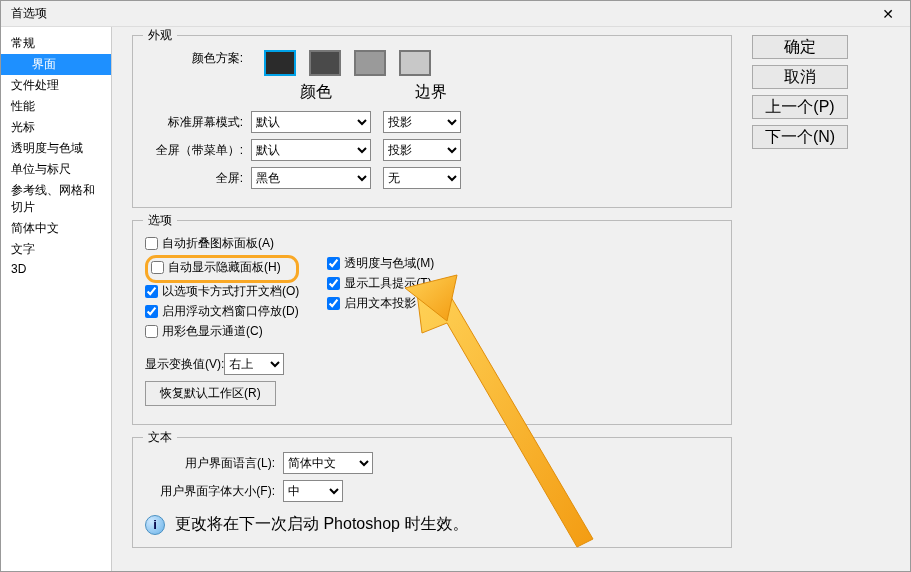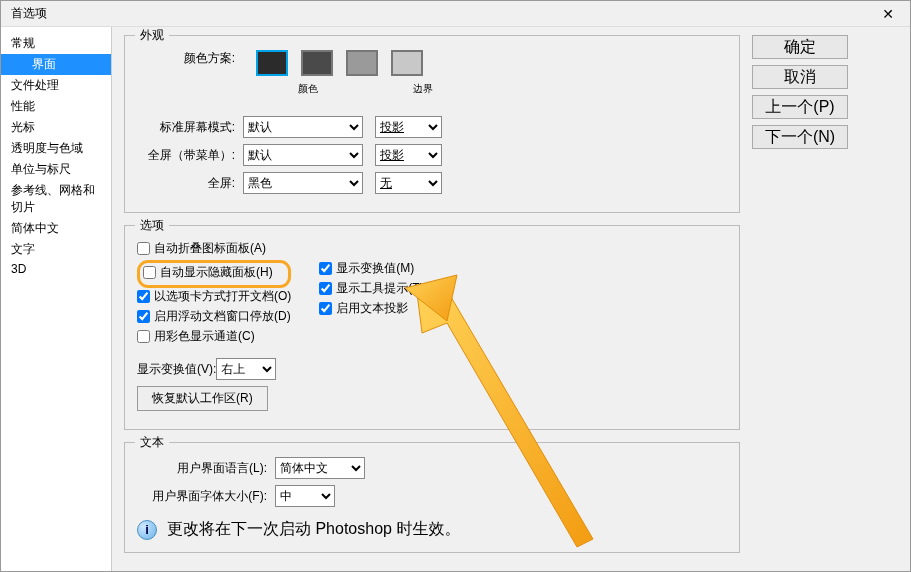--- a/index.html
+++ b/index.html
@@ -5,38 +5,38 @@
 * { box-sizing: border-box; margin: 0; padding: 0; font-family: "Microsoft YaHei", "SimSun", sans-serif; }
 body { background: #f0f0f0; width: 911px; height: 572px; overflow: hidden; position: relative; }
 .window { width: 911px; height: 572px; background: #f0f0f0; border: 1px solid #999; position: relative; }
 .titlebar { height: 26px; display: flex; align-items: center; justify-content: space-between; padding: 0 6px; font-size: 12px; border-bottom: 1px solid #ddd; }
 .titlebar .title { padding-left: 4px; }
 .titlebar .close { width: 32px; text-align: center; font-size: 14px; cursor: pointer; }
 .content { display: flex; height: calc(100% - 26px); }
 .sidebar { width: 111px; border-right: 1px solid #ccc; background: #fff; padding-top: 6px; }
 .sidebar-item { padding: 2px 10px; font-size: 12px; cursor: pointer; }
 .sidebar-item.selected { background: #1e90ff; color: #fff; padding-left: 31px; }
-.main { flex: 1; padding: 8px 12px; position: relative; max-width: 640px; }
+.main { flex: 1; padding: 8px 20px; position: relative; max-width: 640px; }
 .rightpanel { width: 110px; padding: 8px 8px 0 0; }
 .rightpanel button { display: block; width: 96px; height: 24px; margin-bottom: 6px; font-size: 16px; background: #e8e8e8; border: 1px solid #aaa; cursor: pointer; }
 
 .group { border: 1px solid #bbb; margin-bottom: 12px; position: relative; padding: 14px 12px 12px 12px; }
 .group-title { position: absolute; top: -9px; left: 10px; background: #f0f0f0; padding: 0 5px; font-size: 12px; }
 .row { display: flex; align-items: center; margin-bottom: 6px; font-size: 12px; }
 .label-right { width: 98px; text-align: right; margin-right: 8px; }
 .swatch-row { display: flex; align-items: flex-start; gap: 13px; }
 .swatch { width: 32px; height: 26px; border: 2px solid #777; display:inline-block; }
 .swatch.selected { border: 2px solid #00a2e8; }
-.header-row { display: flex; font-size: 10px; margin-bottom: 20px; }
+.header-row { display: flex; font-size: 16px; margin-bottom: 8px; }
 .header-row .h1 { width: 106px; }
 .header-row .h2 { width: 130px; text-align: center; }
 .header-row .h3 { width: 80px; text-align: center; margin-left: 10px; }
 select { font-size: 12px; height: 22px; border: 1px solid #888; background: #fff; }
 select.main-sel { width: 120px; }
-select.bound-sel { width: 67px; margin-left: 12px; text-decoration: underline; }
+select.bound-sel { width: 78px; margin-left: 12px; }
 
 .options-cols { display: flex; gap: 28px; }
 .col label { display: flex; align-items: center; font-size: 12px; margin-bottom: 3px; gap: 4px; cursor: pointer; }
 .col input[type=checkbox] { width: 13px; height: 13px; }
 .highlight { border: 3px solid #f9a825; border-radius: 11px; padding: 1px 3px; position: relative; z-index: 2; }
 .restore-btn { font-size: 12px; padding: 3px 14px; border: 1px solid #999; background: #eee; cursor: pointer; }
 
 .info-row { display: flex; align-items: center; gap: 10px; margin-top: 12px; }
 .info-icon { width: 20px; height: 20px; border-radius: 50%; background: radial-gradient(circle at 30% 30%, #cde8ff, #6bb3e8); display:flex; align-items:center; justify-content:center; font-weight:bold; color:#004; font-size:13px; border:1px solid #4a90c2;}
 
@@ -123,21 +123,21 @@
                 <span>启用浮动文档窗口停放(D)</span>
               </label>
             <label>
                 <input type="checkbox" style="">
                 <span>用彩色显示通道(C)</span>
               </label>
           </div>
           <div class="col" style="padding-top:20px;">
             <label>
                 <input type="checkbox" checked="" style="">
-                <span>显示变换值(M)</span>
+                <span>透明度与色域(M)</span>
               </label>
             <label>
                 <input type="checkbox" checked="" style="">
                 <span>显示工具提示(T)</span>
               </label>
             <label>
                 <input type="checkbox" checked="" style="">
                 <span>启用文本投影</span>
               </label>
           </div>

